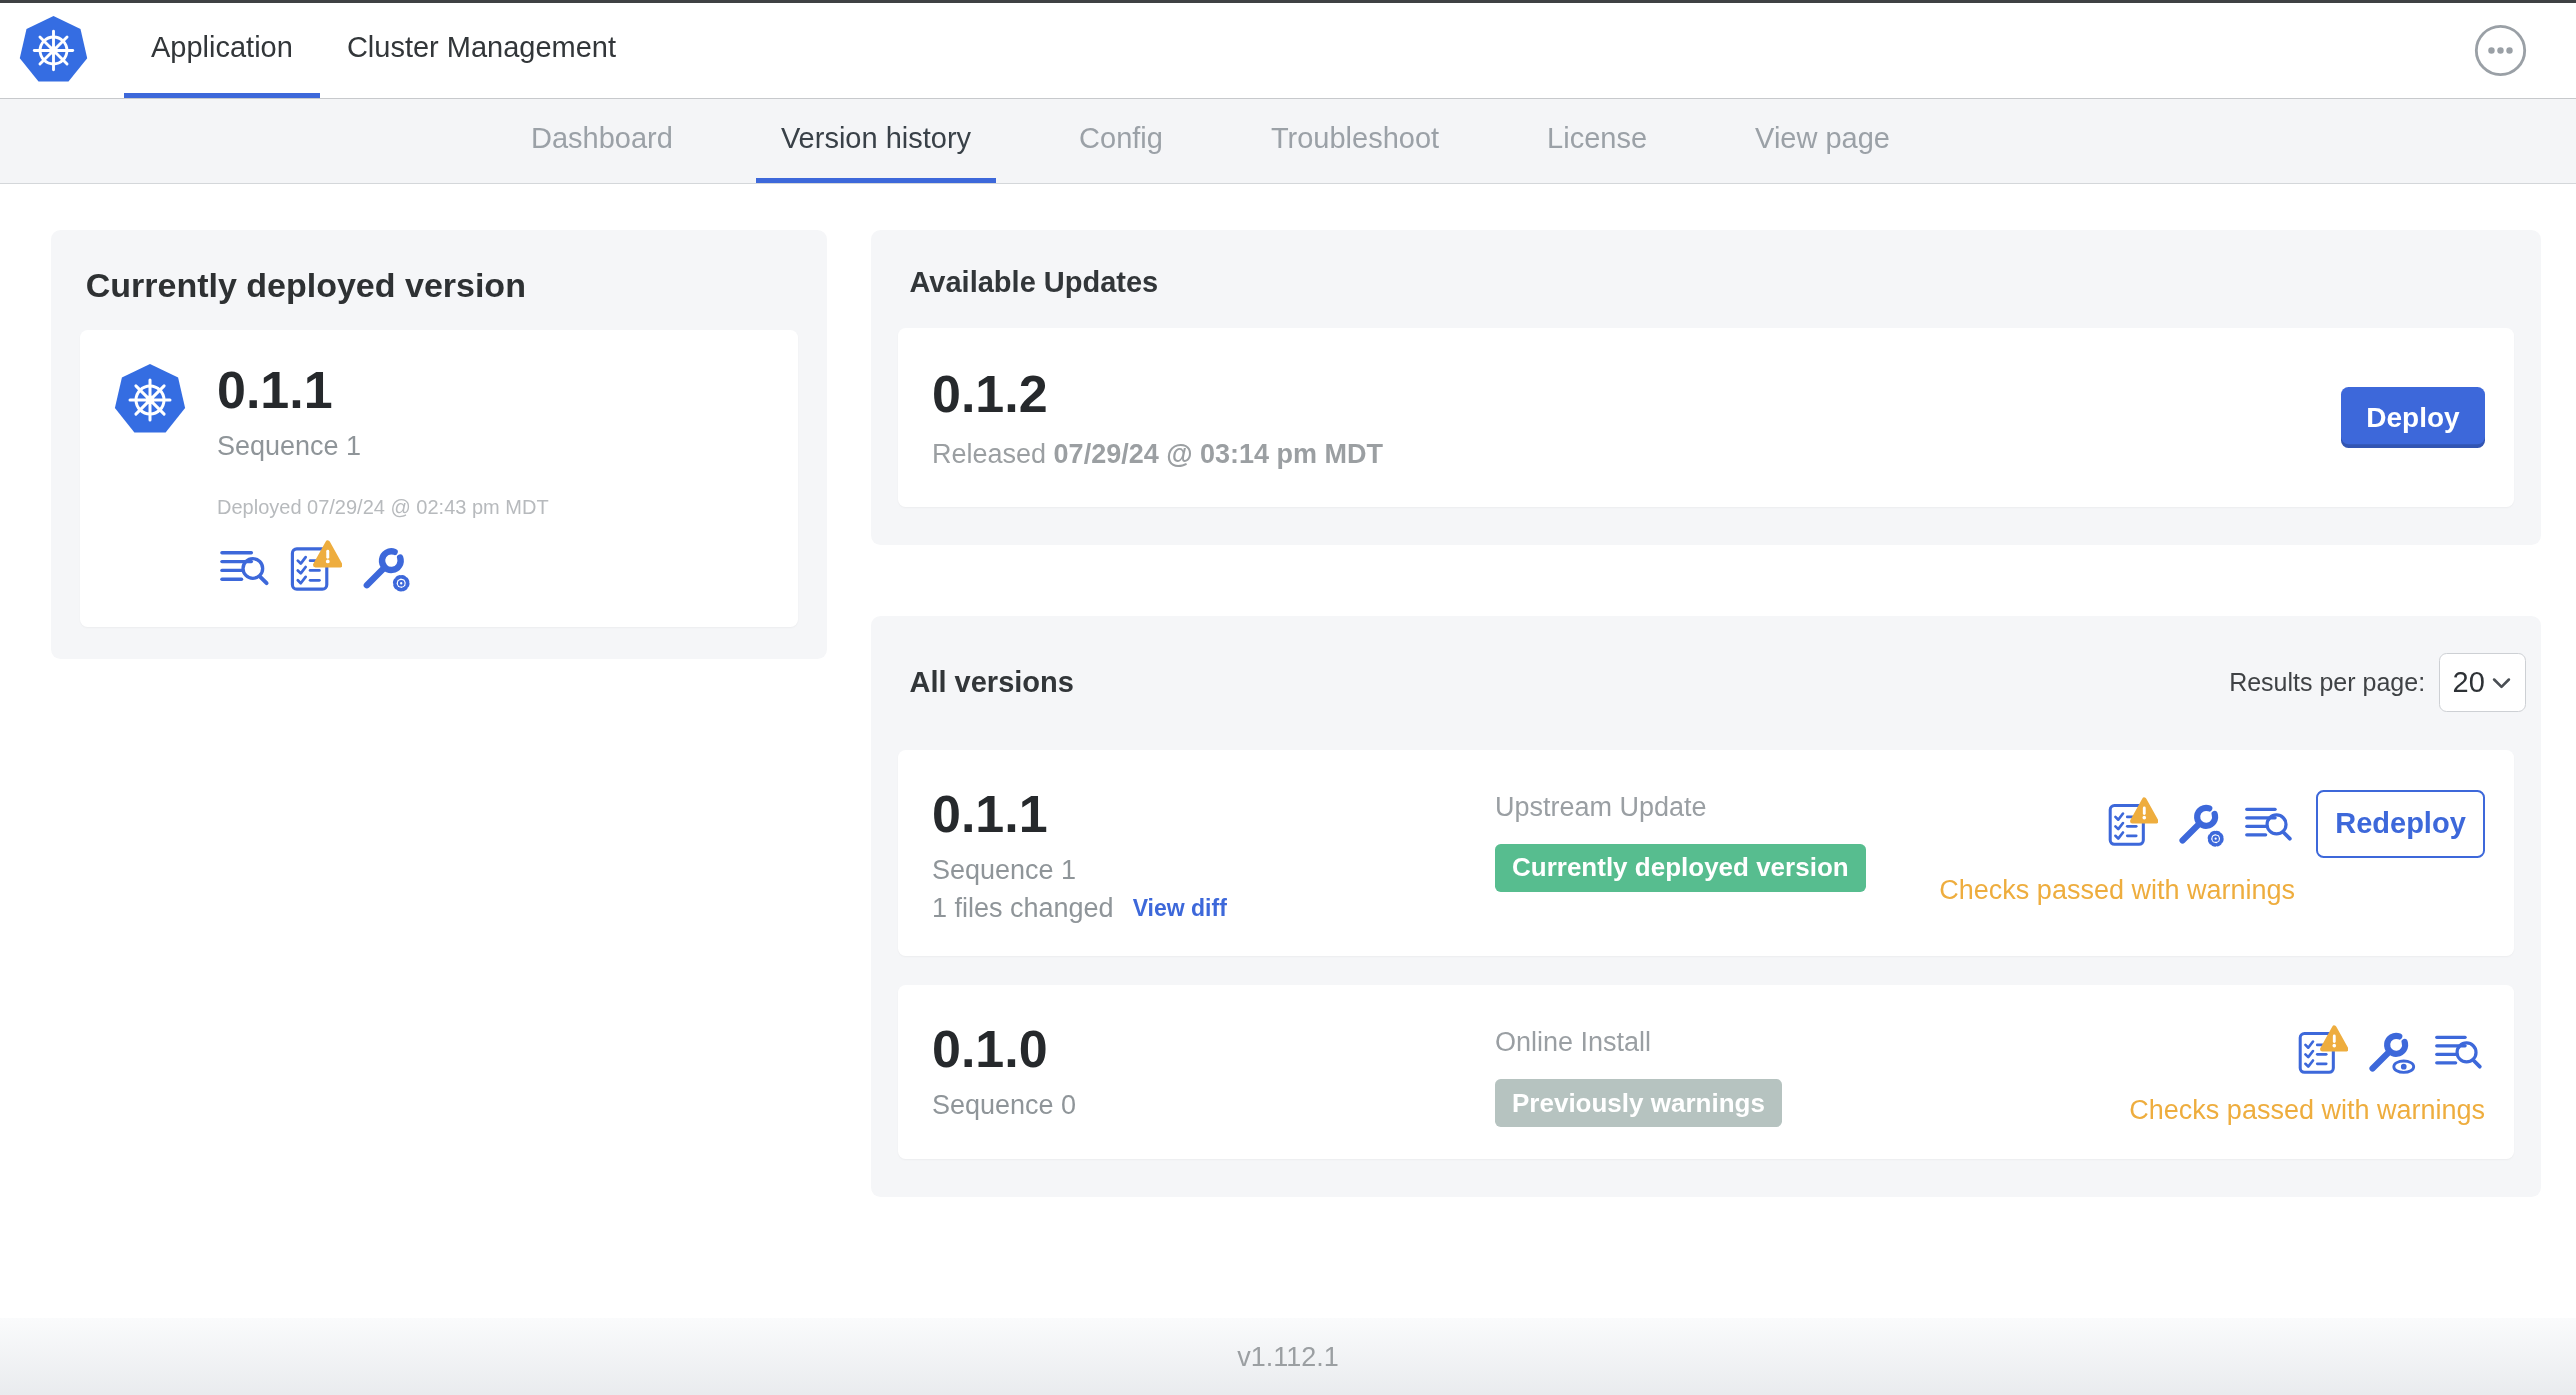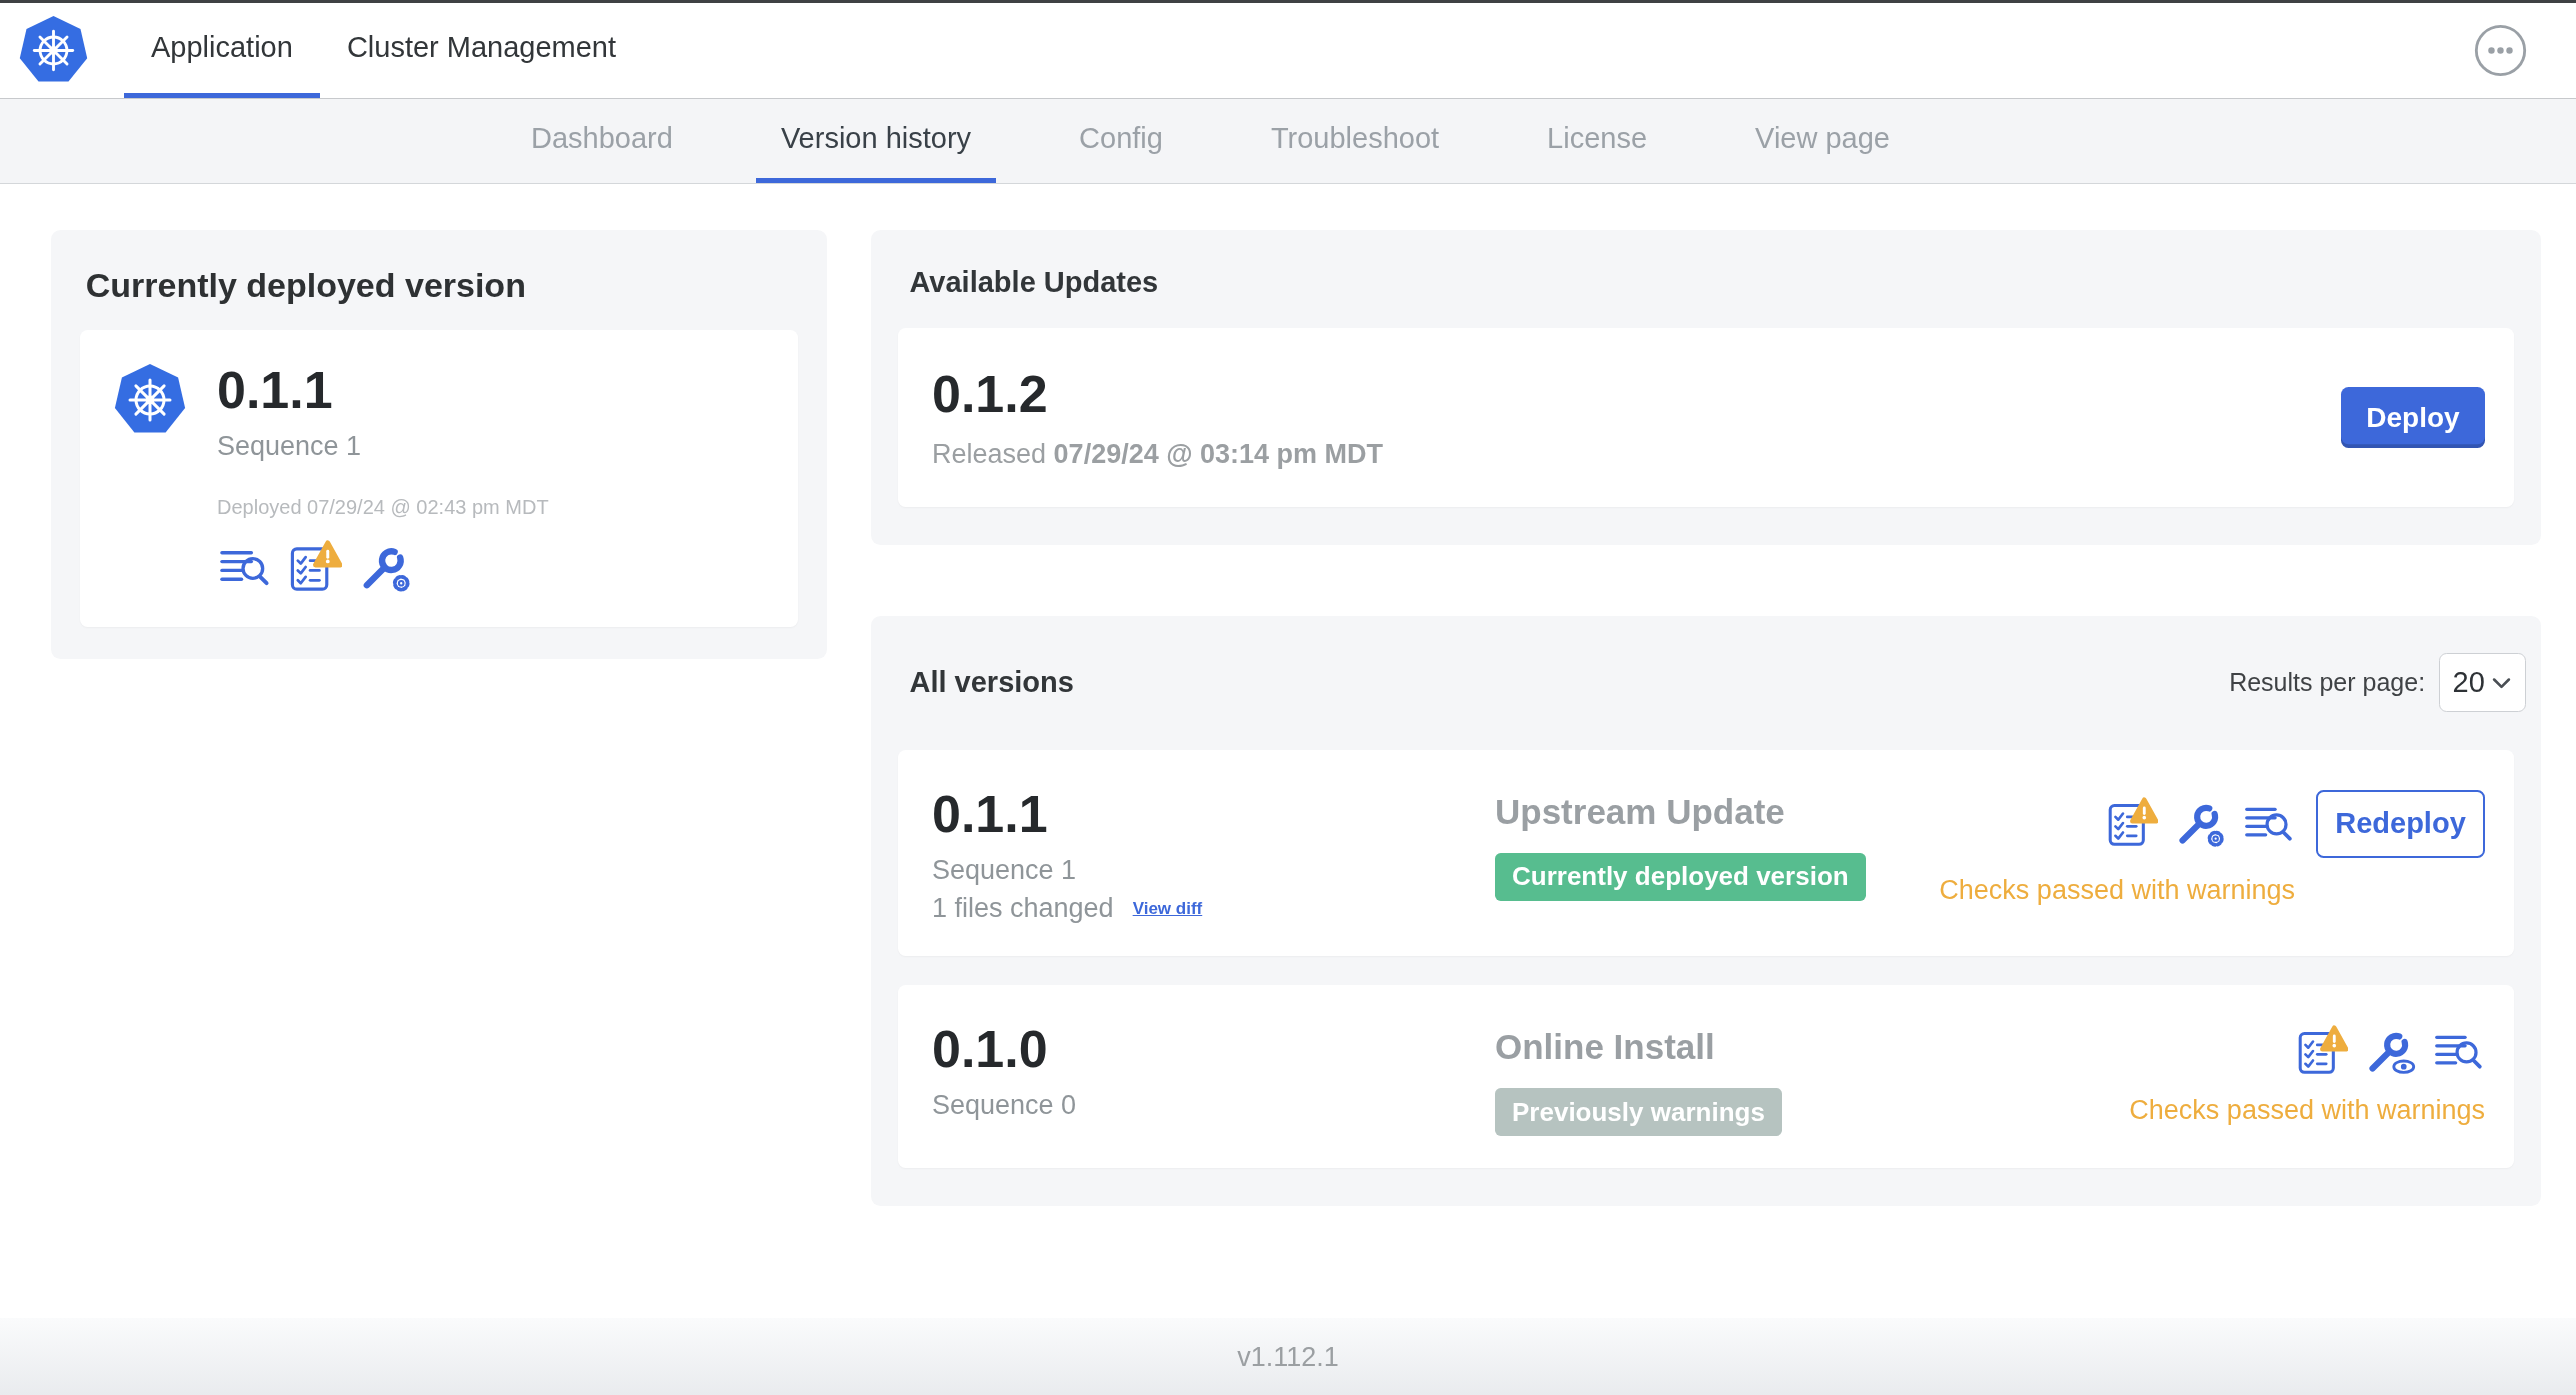--- a/index.html
+++ b/index.html
@@ -85,23 +85,23 @@
     width:87px;height:59px;background:#fff;border:1.9px solid #cdd0d4;border-radius:7.6px;
     display:flex;align-items:center;justify-content:center;gap:7.6px;cursor:pointer;
     font-size:29px;color:#2e3236;margin-right:-11.5px;
   }
   .rpp-select svg{width:19px;height:13.4px;}
   .version-row{display:flex;padding:36px 29px 32px 34px;}
   .version-row + .version-row{margin-top:29px;}
   .vr-col1{width:563px;flex:none;}
   .files-line{display:flex;align-items:center;margin-top:7.6px;}
   .files-line .files{font-size:27px;color:var(--gray-text);}
-  .view-diff{font-size:17px;font-weight:bold;color:var(--blue);text-decoration:underline;margin-left:19px;cursor:pointer;}
+  .view-diff{font-size:23px;font-weight:bold;color:var(--blue);margin-left:19px;cursor:pointer;}
   .vr-col2{flex:none;padding-top:5.7px;}
-  .source-label{font-size:35px;font-weight:bold;color:#9a9fa3;}
+  .source-label{font-size:27px;font-weight:normal;color:#9a9fa3;}
   .badge{
     display:inline-block;margin-top:21px;padding:8.6px 17px;border-radius:5.7px;
     font-size:26px;font-weight:bold;color:#fff;
   }
   .badge.success{background:var(--green);}
   .badge.muted{background:var(--muted-badge);}
   .vr-col3{margin-left:auto;display:flex;flex-direction:column;align-items:flex-end;padding-top:3.8px;}
   .vr-actions{display:flex;align-items:center;}
   .vr-actions svg{width:53px;height:53px;display:block;overflow:visible;cursor:pointer;margin-left:15.3px;}
   .redeploy-btn{

